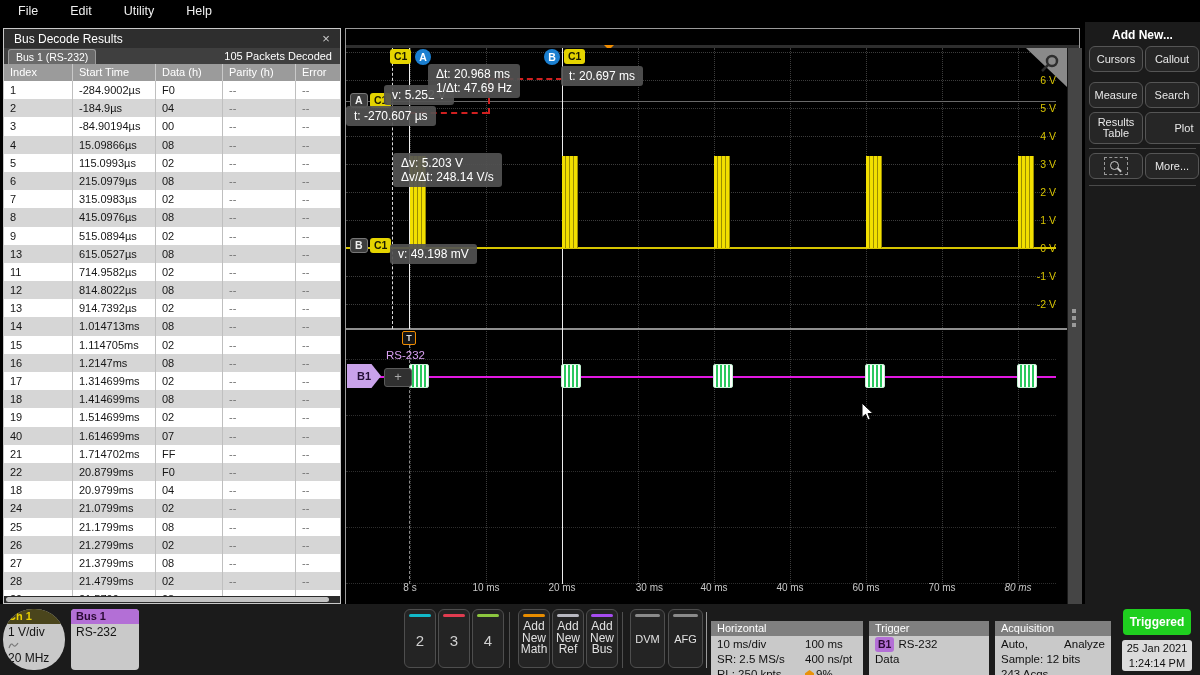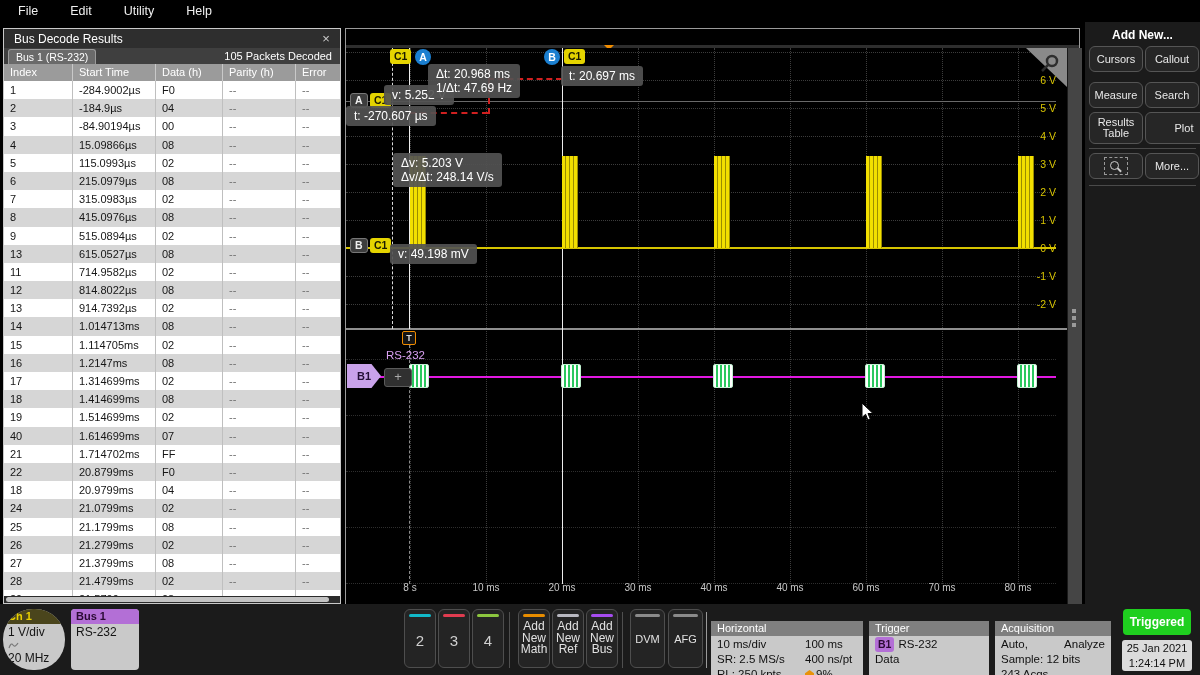--- a/index.html
+++ b/index.html
@@ -452,26 +452,26 @@
         <div class="vlabel" style="left: 670px; top: 138px;">2 V</div>
         <div class="vlabel" style="left: 670px; top: 166px;">1 V</div>
         <div class="vlabel" style="left: 670px; top: 194px;">0 V</div>
         <div class="vlabel" style="left: 670px; top: 222px;">-1 V</div>
         <div class="vlabel" style="left: 670px; top: 250px;">-2 V</div>
       </div>
     <div id="tticks">
         <div class="tlabel" style="left: 39px;">8 s</div>
         <div class="tlabel" style="left: 115px;">10 ms</div>
         <div class="tlabel" style="left: 191px;">20 ms</div>
-        <div class="tlabel" style="left: 267px;">30 ms</div>
+        <div class="tlabel" style="left: 267px; text-align: right;">30 ms</div>
         <div class="tlabel" style="left: 343px;">40 ms</div>
         <div class="tlabel" style="left: 419px;">40 ms</div>
         <div class="tlabel" style="left: 495px;">60 ms</div>
         <div class="tlabel" style="left: 571px;">70 ms</div>
-        <div class="tlabel" style="left: 647px;">80 ms</div>
+        <div class="tlabel" style="left: 647px; font-style: italic;">80 ms</div>
       </div>
 
     <svg class="corner" viewBox="0 0 41 39">
       <polygon points="0,0 41,0 41,39" fill="#8a8a8a"></polygon>
       <circle cx="26" cy="13" r="5" fill="none" stroke="#2e2e2e" stroke-width="2.5"></circle>
       <line x1="22" y1="17" x2="16" y2="23" stroke="#2e2e2e" stroke-width="2.5"></line>
     </svg>
   </div>
 
   <div id="gutter">

